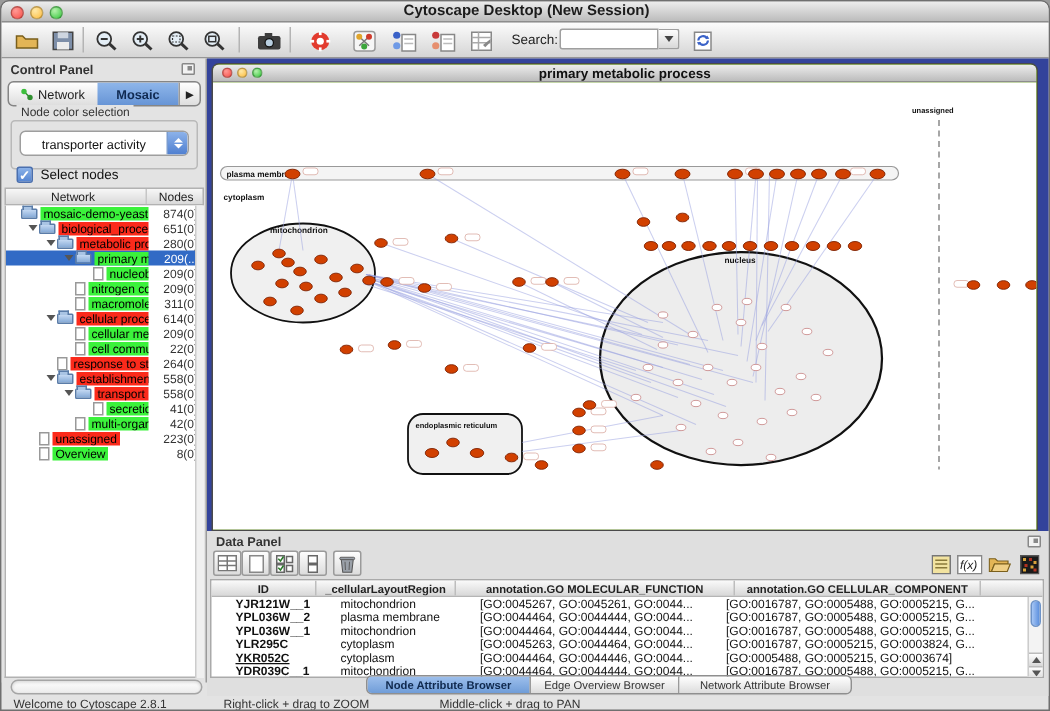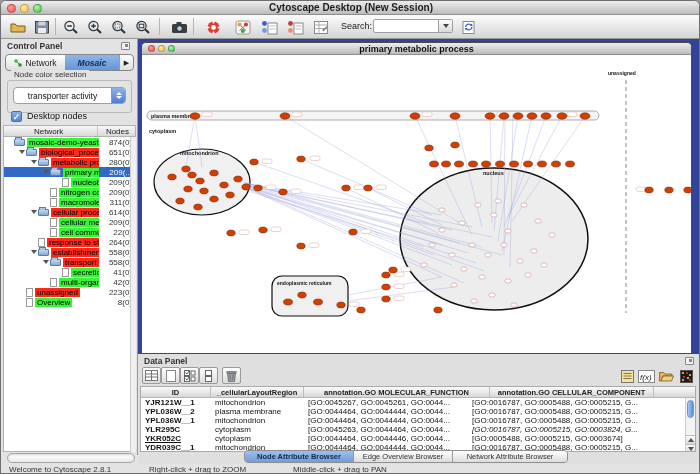--- a/index.html
+++ b/index.html
@@ -29,21 +29,21 @@
     border-radius:0 2px 2px 0;background:linear-gradient(#fdfdfd,#d8d8d8);display:flex;align-items:center;justify-content:center;}
   .dtri{width:0;height:0;border-left:3.5px solid transparent;border-right:3.5px solid transparent;border-top:4px solid #444;}
   
   .cpanel{left:0;top:38px;width:137px;height:416px;background:#e3e3e3;border-right:1px solid #9a9a9a;}
   .phead{position:absolute;left:0;top:0;width:100%;height:13px;font-size:8.5px;font-weight:bold;color:#333;padding:2px 0 0 6px;}
   .float-ico{position:absolute;width:9px;height:8px;border:1px solid #888;background:#f2f2f2;border-radius:1px;}
   .float-ico:after{content:"";position:absolute;right:1px;top:1px;width:3px;height:3px;background:#888;}
   .cptabs{position:absolute;left:4px;top:15px;width:129px;height:17px;display:flex;
     border:1px solid #858585;border-radius:4px;overflow:hidden;background:linear-gradient(#fff,#dedede);}
   .cptab{display:flex;align-items:center;justify-content:center;font-size:8.5px;color:#222;gap:3px;height:100%;}
-  .cptab.sel{background:linear-gradient(#8fb6ea,#6795d6);font-weight:bold;color:#102a52;font-style:italic;}
+  .cptab.sel{background:linear-gradient(#8fb6ea,#6795d6);font-weight:bold;color:#102a52;}
   .groupbox{position:absolute;left:6px;top:41px;width:125px;height:33px;border:1px solid #b9b9b9;border-radius:3px;}
   .grouplabel{position:absolute;left:10px;top:31px;background:#e3e3e3;padding:0 3px;font-size:8px;color:#333;}
   .combo{position:absolute;left:12px;top:48px;width:113px;height:17px;background:#fff;border:1px solid #9e9e9e;
     border-radius:4px;display:flex;align-items:center;overflow:hidden;}
   .combo .val{flex:1;text-align:center;font-size:8.5px;color:#111;}
   .combo .cap{width:14px;height:100%;background:linear-gradient(#8cb2ea,#4f7fd0);display:flex;flex-direction:column;
     align-items:center;justify-content:center;gap:1px;border-left:1px solid #7a9cd0;}
   .utri{width:0;height:0;border-left:3px solid transparent;border-right:3px solid transparent;border-bottom:3.5px solid #fff;}
   .dtriw{width:0;height:0;border-left:3px solid transparent;border-right:3px solid transparent;border-top:3.5px solid #fff;}
   .cbrow{position:absolute;left:10px;top:71px;height:12px;display:flex;align-items:center;gap:5px;}
@@ -84,21 +84,21 @@
   .dpanel{left:137px;top:353px;width:563px;height:110px;background:#dfdfdf;}
   .dtoolbar{position:absolute;left:0;top:13px;width:100%;height:18px;}
   .dbtn{position:absolute;top:0;width:19px;height:17px;border:1px solid #9a9a9a;border-radius:2px;
     background:linear-gradient(#fdfdfd,#dcdcdc);display:flex;align-items:center;justify-content:center;}
   .dico{position:absolute;top:1px;width:17px;height:16px;display:flex;align-items:center;justify-content:center;text-align:center;}
   .dtable{position:absolute;left:2px;top:32px;width:556px;height:66px;background:#fff;border:1px solid #aaa;overflow:hidden;}
   .dthead{display:flex;height:11px;background:linear-gradient(#fafafa,#d8d8d8);border-bottom:1px solid #b5b5b5;}
   .dth{font-size:7.5px;font-weight:bold;color:#222;text-align:center;line-height:11px;
     border-right:1px solid #bdbdbd;white-space:nowrap;overflow:hidden;flex:none;}
   .drow{display:flex;height:9px;}
-  .dtd{font-size:8px;color:#111;line-height:9px;padding-left:4px;white-space:nowrap;overflow:hidden;flex:none;}
+  .dtd{font-size:8px;color:#111;line-height:9px;padding-left:16px;white-space:nowrap;overflow:hidden;flex:none;}
   .dtd.id{font-weight:bold;}
   .vscroll{position:absolute;right:0;top:11px;width:10px;height:55px;background:#f3f3f3;border-left:1px solid #ccc;}
   .vthumb{position:absolute;left:1px;top:2px;width:7px;height:18px;border-radius:4px;
     background:linear-gradient(90deg,#a6c6f5,#5a8edd);border:1px solid #6d93c8;}
   .varr{position:absolute;left:0;width:10px;height:9px;background:linear-gradient(#fdfdfd,#d8d8d8);
     border-top:1px solid #bbb;display:flex;align-items:center;justify-content:center;}
   
   .progress{left:6px;top:452px;width:128px;height:10px;border:1px solid #a5a5a5;border-radius:5px;
     background:linear-gradient(#fff,#ebebeb);box-shadow:inset 0 1px 2px rgba(0,0,0,.15);}
   .btabs{left:243px;top:449px;height:13px;display:flex;border-radius:4px;overflow:hidden;border:1px solid #8f8f8f;}
@@ -262,21 +262,21 @@
     <div class="combo">
       <div class="val">transporter activity</div>
       <div class="cap">
         <div class="utri"></div>
         <div class="dtriw"></div>
       </div>
     </div>
 
     <div class="cbrow">
       <div class="cbox">✓</div>
-      <div class="cblabel">Desktop nodes</div>
+      <div class="cblabel">Select nodes</div>
     </div>
 
     <div class="treehead">
       <span class="c1">Network</span>
       <span class="cdiv"></span>
       <span class="c2">Nodes</span>
     </div>
     <div class="treebody" id="tree-body">
         <div class="trow">
           <span style="flex: 0 0 auto; width: 2px;"></span>
@@ -699,21 +699,21 @@
           <div class="drow">
             <div class="dtd id" style="width: 70px;">YPL036W__1</div>
             <div class="dtd" style="width: 93px;">mitochondrion</div>
             <div class="dtd" style="width: 164px;">[GO:0044464, GO:0044444, GO:0044...</div>
             <div class="dtd" style="width: 186px;">[GO:0016787, GO:0005488, GO:0005215, G...</div>
           </div>
           <div class="drow">
             <div class="dtd id" style="width: 70px;">YLR295C</div>
             <div class="dtd" style="width: 93px;">cytoplasm</div>
             <div class="dtd" style="width: 164px;">[GO:0045263, GO:0044464, GO:0044...</div>
-            <div class="dtd" style="width: 186px; font-style: italic;">[GO:0016787, GO:0005215, GO:0003824, G...</div>
+            <div class="dtd" style="width: 186px;">[GO:0016787, GO:0005215, GO:0003824, G...</div>
           </div>
           <div class="drow">
             <div class="dtd id" style="width: 70px; text-decoration: underline;">YKR052C</div>
             <div class="dtd" style="width: 93px;">cytoplasm</div>
             <div class="dtd" style="width: 164px;">[GO:0044464, GO:0044446, GO:0044...</div>
             <div class="dtd" style="width: 186px;">[GO:0005488, GO:0005215, GO:0003674]</div>
           </div>
           <div class="drow">
             <div class="dtd id" style="width: 70px;">YDR039C__1</div>
             <div class="dtd" style="width: 93px;">mitochondrion</div>

